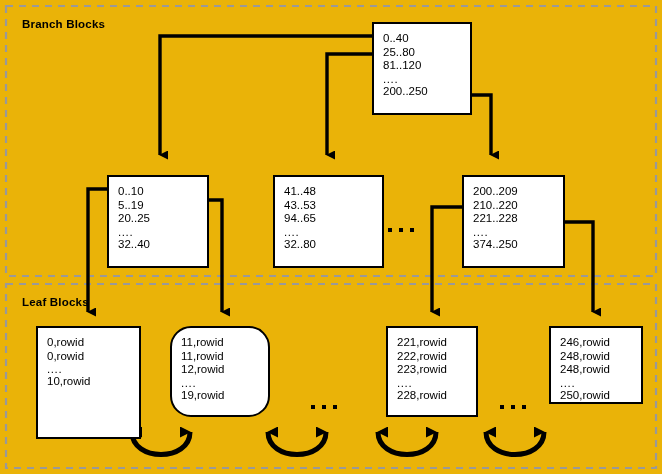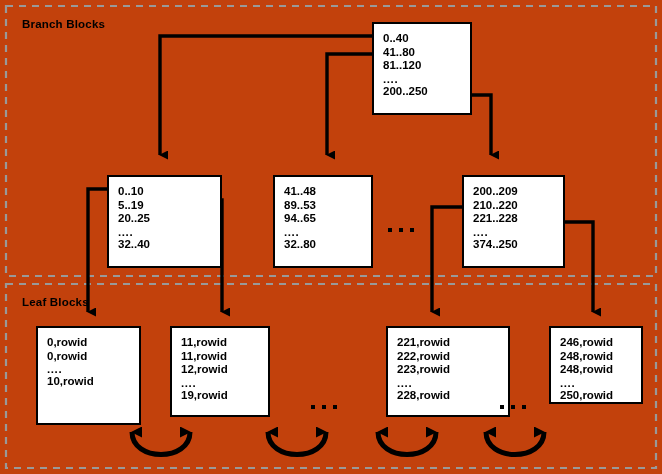--- a/index.html
+++ b/index.html
@@ -7,21 +7,21 @@
     padding: 0;
     background: #ffffff;
   }
   body {
     font-family: "Liberation Sans", sans-serif;
   }
   #diagram {
     position: relative;
     width: 662px;
     height: 474px;
-    background: #c2410c;
+    background: #eab308;
     overflow: hidden;
   }
   #svg-layer {
     position: absolute;
     left: 0;
     top: 0;
     width: 662px;
     height: 474px;
   }
   .region-label {
@@ -37,21 +37,20 @@
     position: absolute;
     box-sizing: border-box;
     background: #ffffff;
     border: 2px solid #000000;
     font-family: "Liberation Sans", sans-serif;
     font-size: 11.5px;
     color: #000000;
     padding: 8px 0 0 9px;
     line-height: 13.6px;
     z-index: 5;
-    font-weight: bold;
   }
   .node .entry {
     white-space: nowrap;
     display: block;
   }
   .node .entry.ellipsis {
     font-size: 11.5px;
     line-height: 11px;
     letter-spacing: 0.6px;
     padding-top: 1px;
@@ -107,78 +106,78 @@
     <path d="M268,432 C268,462 326,462 326,432" fill="none" stroke="#000000" stroke-width="5" marker-start="url(#arrowUp)" marker-end="url(#arrowUp)"></path>
     <path d="M378,432 C378,462 436,462 436,432" fill="none" stroke="#000000" stroke-width="5" marker-start="url(#arrowUp)" marker-end="url(#arrowUp)"></path>
     <path d="M486,432 C486,462 544,462 544,432" fill="none" stroke="#000000" stroke-width="5" marker-start="url(#arrowUp)" marker-end="url(#arrowUp)"></path>
   </svg>
 
   <div class="region-label" style="left:22px; top:18px;">Branch Blocks</div>
   <div class="region-label" style="left:22px; top:296px;">Leaf Blocks</div>
 
   <div class="node" style="left:372px; top:22px; width:100px; height:93px;">
     <span class="entry">0..40</span>
-    <span class="entry">41..80</span>
+    <span class="entry">25..80</span>
     <span class="entry">81..120</span>
     <span class="entry ellipsis">....</span>
     <span class="entry">200..250</span>
   </div>
 
-  <div class="node" style="left:107px; top:175px; width:115px; height:93px;">
+  <div class="node" style="left:107px; top:175px; width:102px; height:93px;">
     <span class="entry">0..10</span>
     <span class="entry">5..19</span>
     <span class="entry">20..25</span>
     <span class="entry ellipsis">....</span>
     <span class="entry">32..40</span>
   </div>
 
-  <div class="node" style="left:273px; top:175px; width:100px; height:93px;">
+  <div class="node" style="left:273px; top:175px; width:111px; height:93px;">
     <span class="entry">41..48</span>
-    <span class="entry">89..53</span>
+    <span class="entry">43..53</span>
     <span class="entry">94..65</span>
     <span class="entry ellipsis">....</span>
     <span class="entry">32..80</span>
   </div>
 
   <div class="node" style="left:462px; top:175px; width:103px; height:93px;">
     <span class="entry">200..209</span>
     <span class="entry">210..220</span>
     <span class="entry">221..228</span>
     <span class="entry ellipsis">....</span>
     <span class="entry">374..250</span>
   </div>
 
   <div class="ellipsis-dots" style="left:388px; top:228px;">
     <span></span>
     <span></span>
     <span></span>
   </div>
 
-  <div class="node" style="left:36px; top:326px; width:105px; height:99px;">
+  <div class="node" style="left:36px; top:326px; width:105px; height:113px;">
     <span class="entry">0,rowid</span>
     <span class="entry">0,rowid</span>
     <span class="entry ellipsis">....</span>
     <span class="entry">10,rowid</span>
   </div>
 
-  <div class="node" style="left:170px; top:326px; width:100px; height:91px;">
+  <div class="node" style="left:170px; top:326px; width:100px; height:91px;border-radius:21px;">
     <span class="entry">11,rowid</span>
     <span class="entry">11,rowid</span>
     <span class="entry">12,rowid</span>
     <span class="entry ellipsis">....</span>
     <span class="entry">19,rowid</span>
   </div>
 
   <div class="ellipsis-dots" style="left:311px; top:405px;">
     <span></span>
     <span></span>
     <span></span>
   </div>
 
-  <div class="node" style="left:386px; top:326px; width:124px; height:91px;">
+  <div class="node" style="left:386px; top:326px; width:92px; height:91px;">
     <span class="entry">221,rowid</span>
     <span class="entry">222,rowid</span>
     <span class="entry">223,rowid</span>
     <span class="entry ellipsis">....</span>
     <span class="entry">228,rowid</span>
   </div>
 
   <div class="ellipsis-dots" style="left:500px; top:405px;">
     <span></span>
     <span></span>

